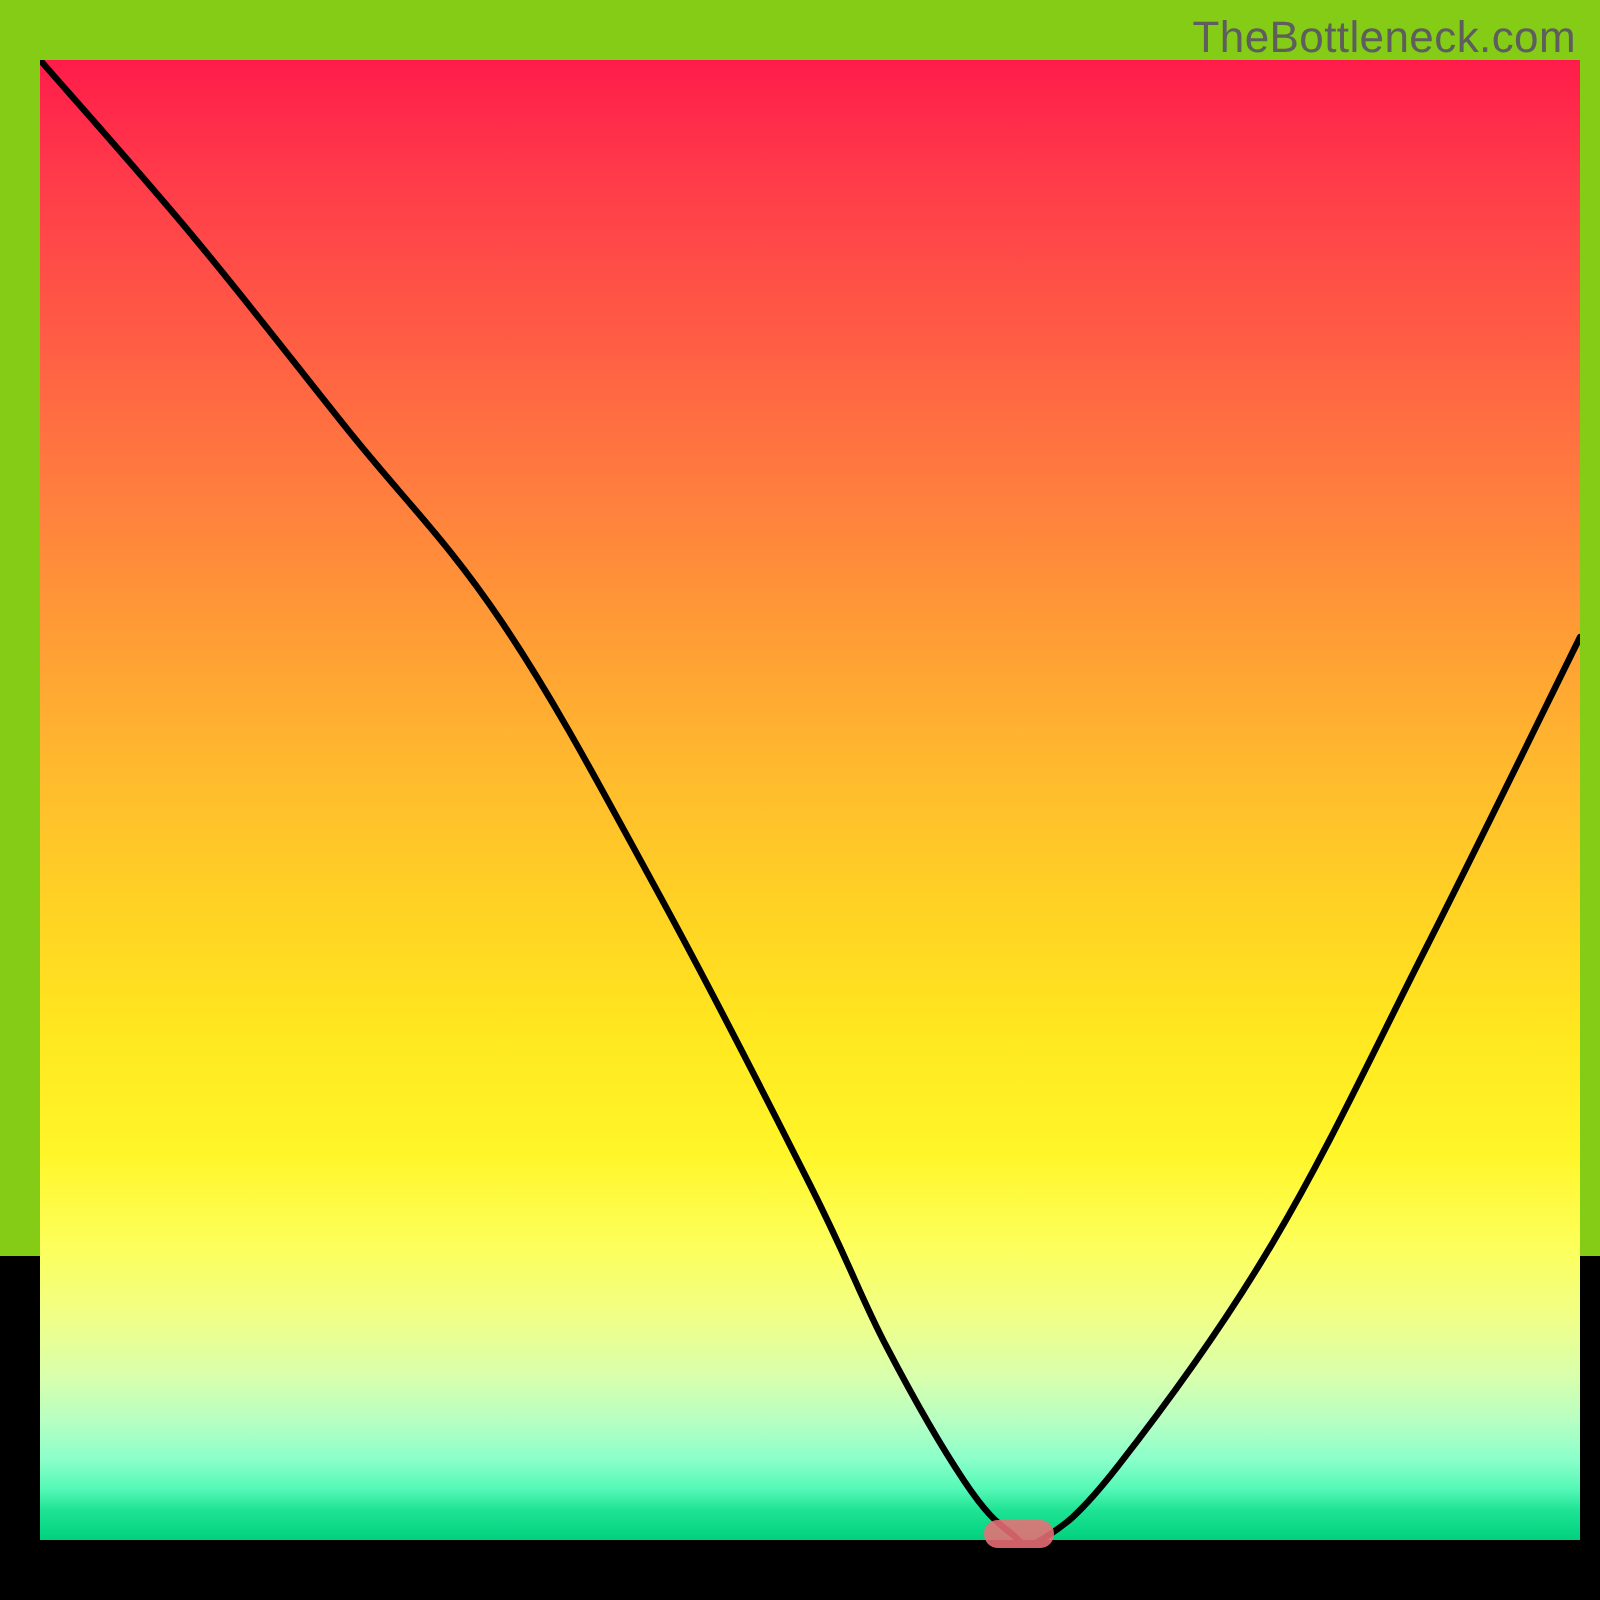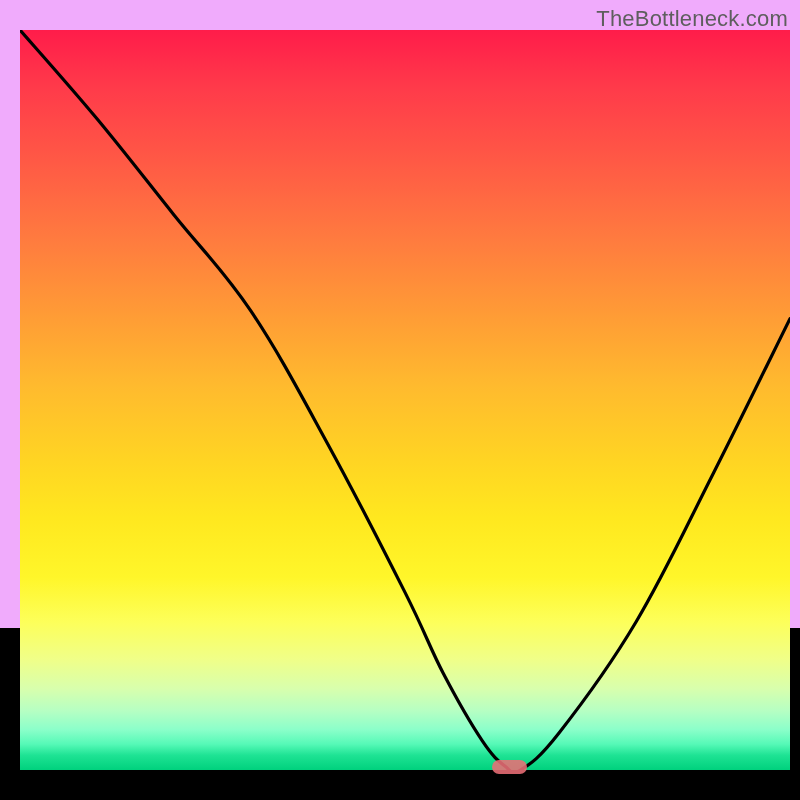--- a/index.html
+++ b/index.html
@@ -8,21 +8,21 @@
     width: 800px;
     height: 800px;
     background: #000;
     overflow: hidden;
     font-family: Arial, Helvetica, sans-serif;
   }
   .frame {
     position: relative;
     width: 800px;
     height: 628px;
-    background: #f0abfc;
+    background: #84cc16;
   }
   .watermark {
     position: absolute;
     top: 6px;
     right: 12px;
     color: #5e5e5e;
     font-size: 22px;
     font-weight: 500;
     letter-spacing: 0.2px;
   }

